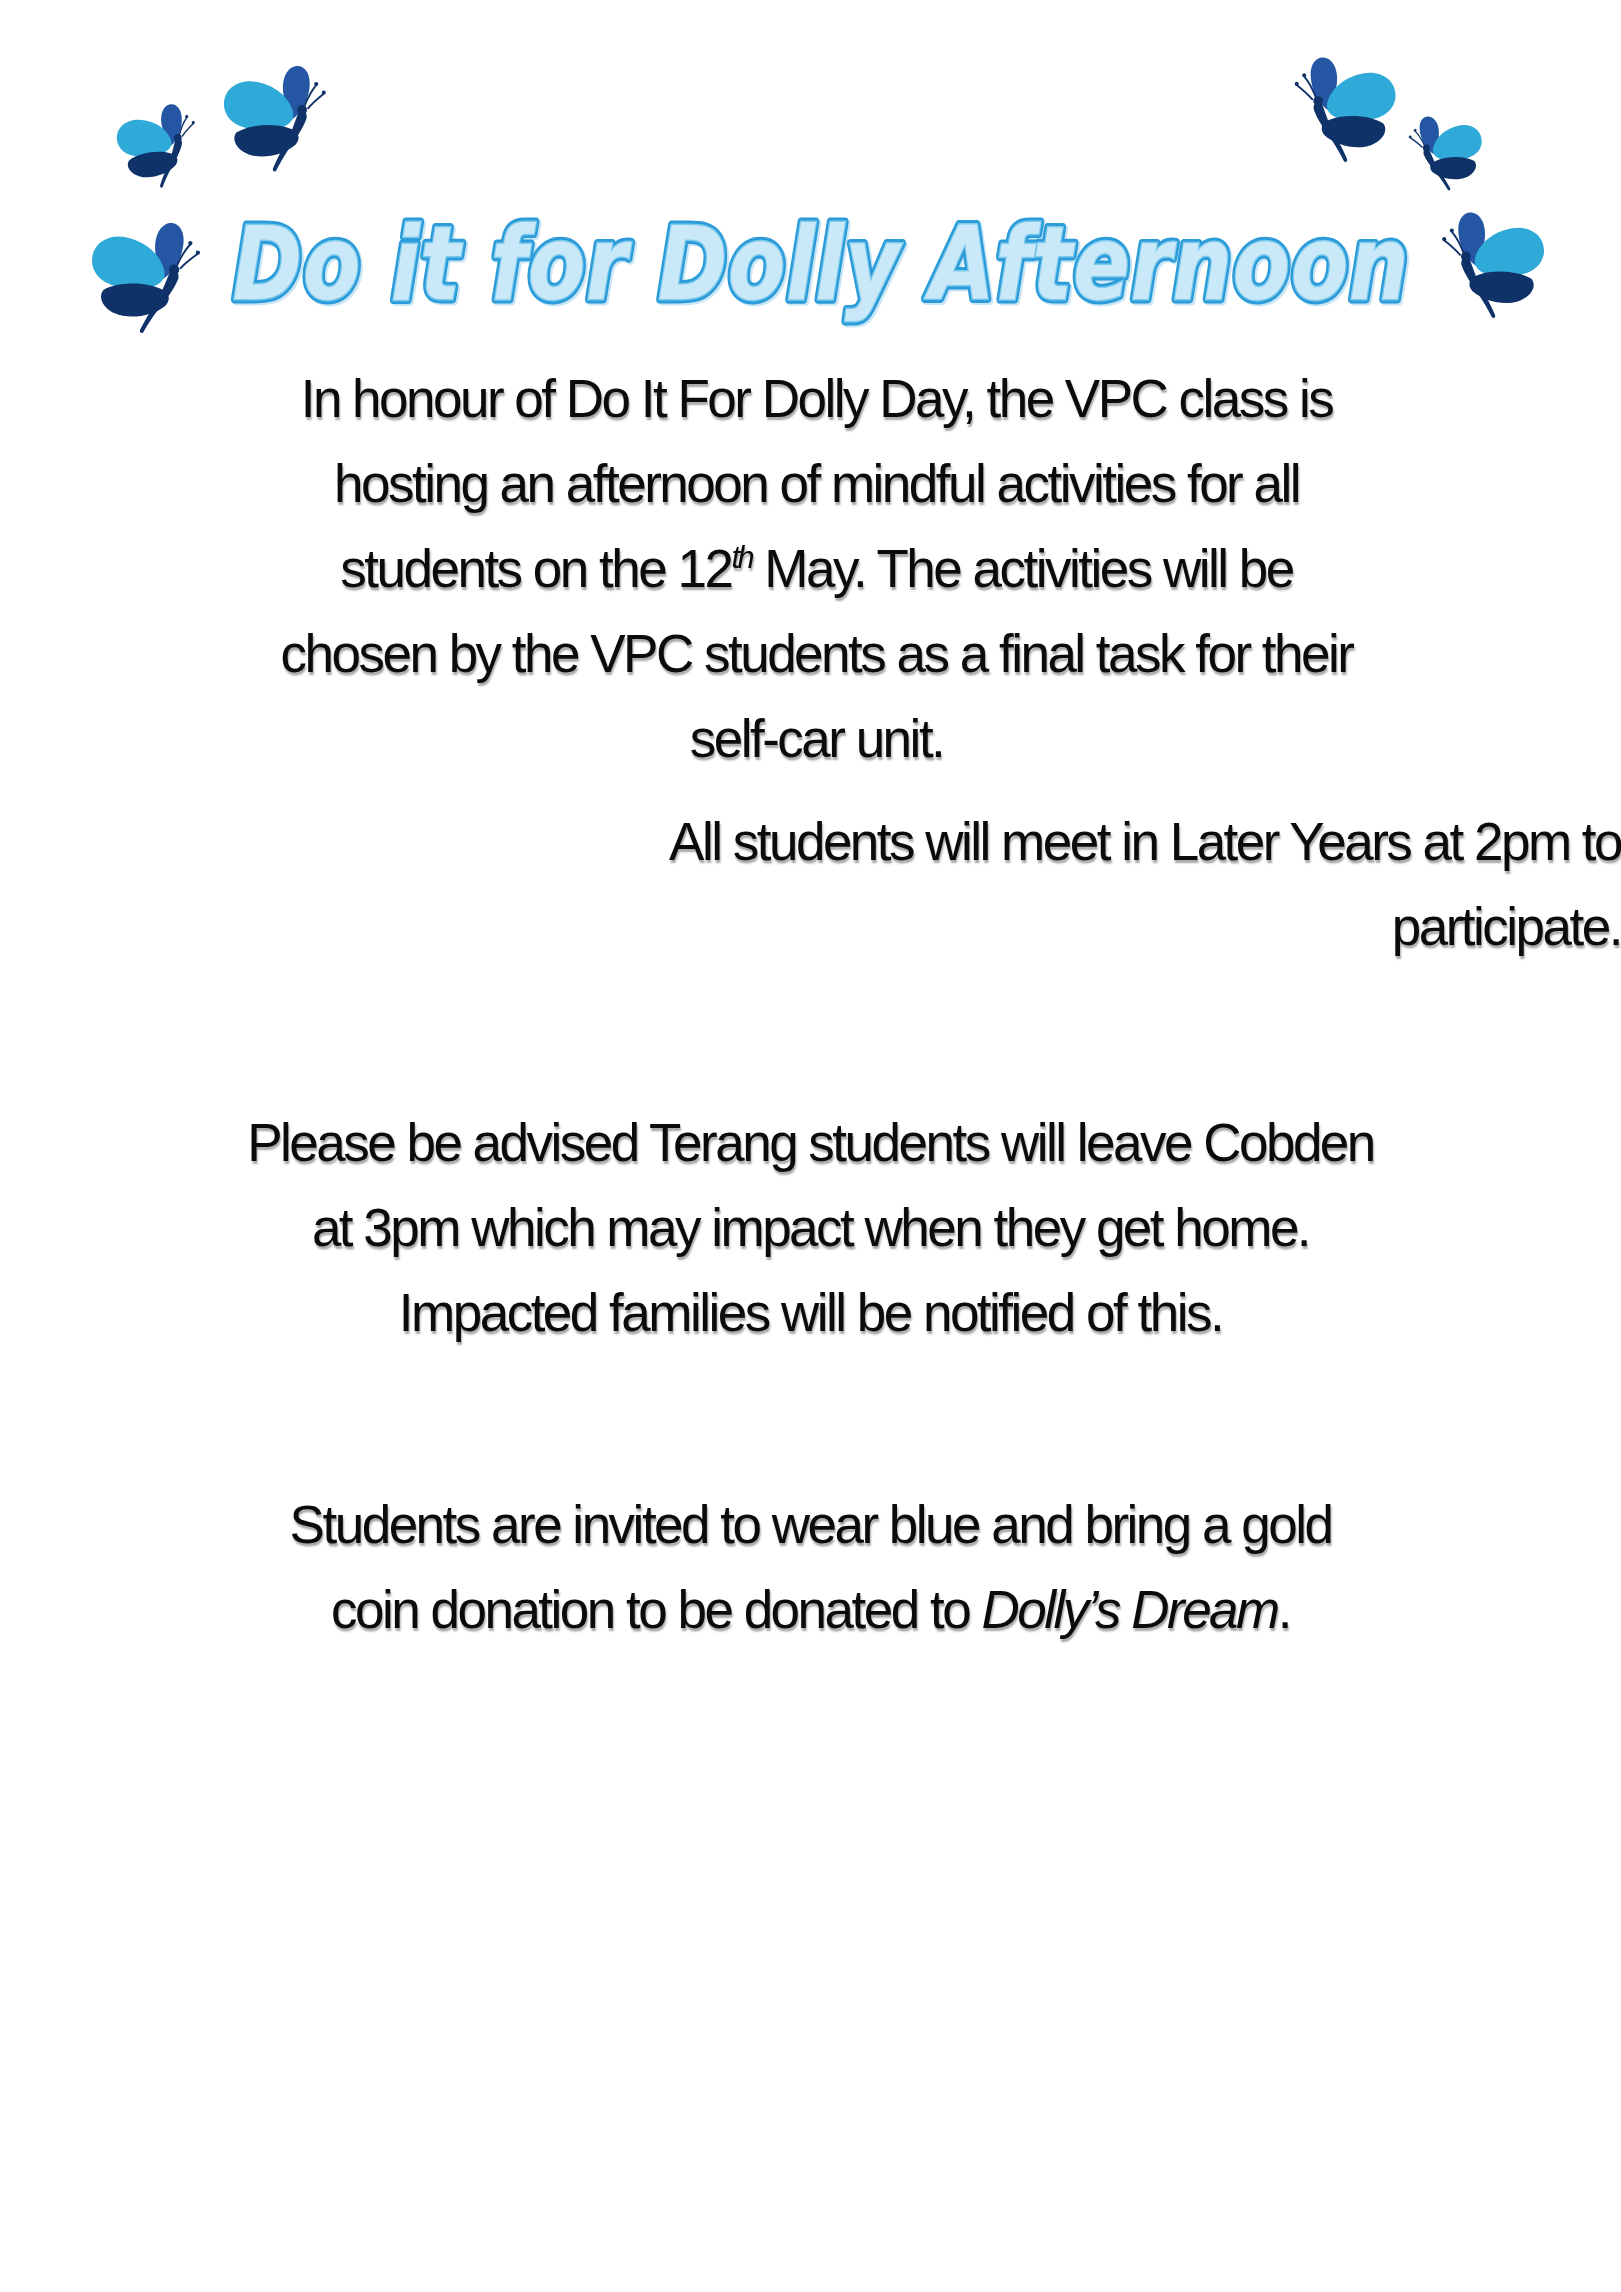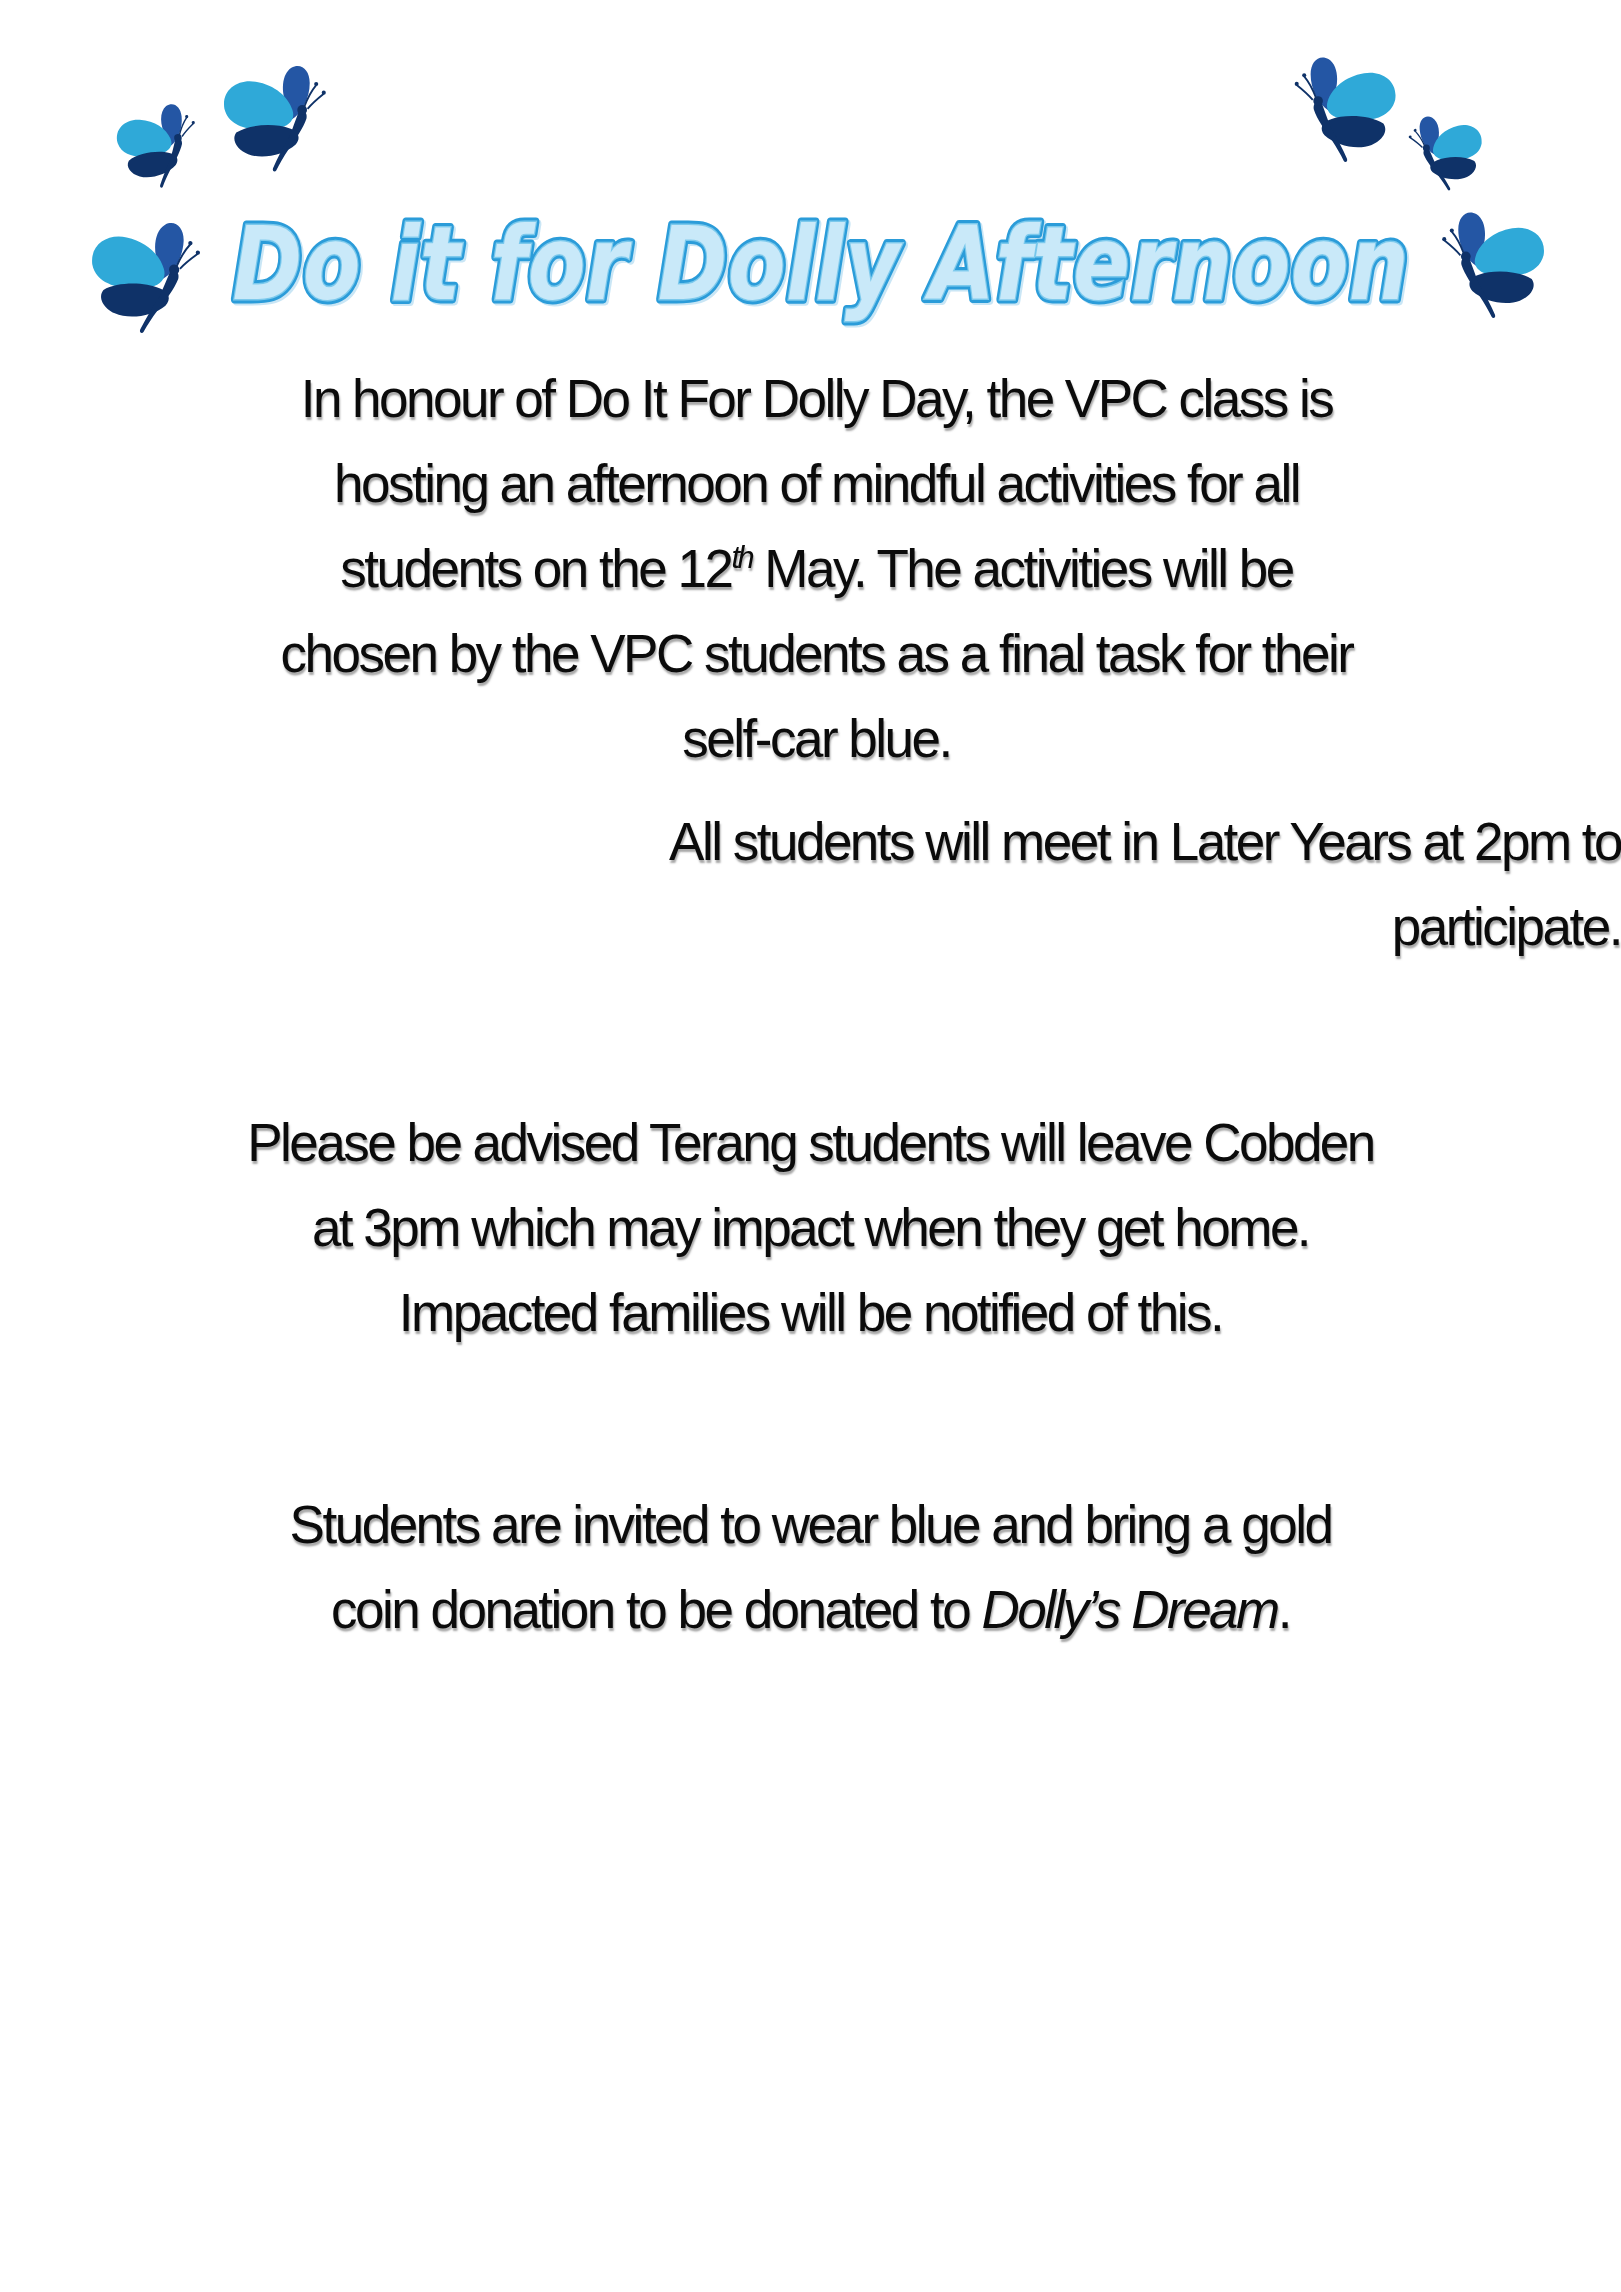--- a/index.html
+++ b/index.html
@@ -106,21 +106,21 @@
   <svg class="title-svg" viewBox="0 0 1224 175" width="1200" height="172">
     <text class="t-back" x="608" y="115" text-anchor="middle" font-size="104" textLength="1200" lengthAdjust="spacingAndGlyphs">Do it for Dolly Afternoon</text>
     <text class="t-front" x="608" y="115" text-anchor="middle" font-size="104" textLength="1200" lengthAdjust="spacingAndGlyphs">Do it for Dolly Afternoon</text>
   </svg>
 
   <div class="para" id="para-1">
       <div class="line"><span>In honour of Do It For Dolly Day, the VPC class is</span></div>
       <div class="line"><span>hosting an afternoon of mindful activities for all</span></div>
       <div class="line"><span>students on the 12</span><span class="sup">th</span><span> May. The activities will be</span></div>
       <div class="line"><span>chosen by the VPC students as a final task for their</span></div>
-      <div class="line"><span>self-car blue.</span></div>
+      <div class="line"><span>self-car unit.</span></div>
     </div>
   <div class="para" id="para-2">
       <div class="line"><span>All students will meet in Later Years at 2pm to</span></div>
       <div class="line"><span>participate.</span></div>
     </div>
   <div class="para" id="para-3">
       <div class="line"><span>Please be advised Terang students will leave Cobden</span></div>
       <div class="line"><span>at 3pm which may impact when they get home.</span></div>
       <div class="line"><span>Impacted families will be notified of this.</span></div>
     </div>

